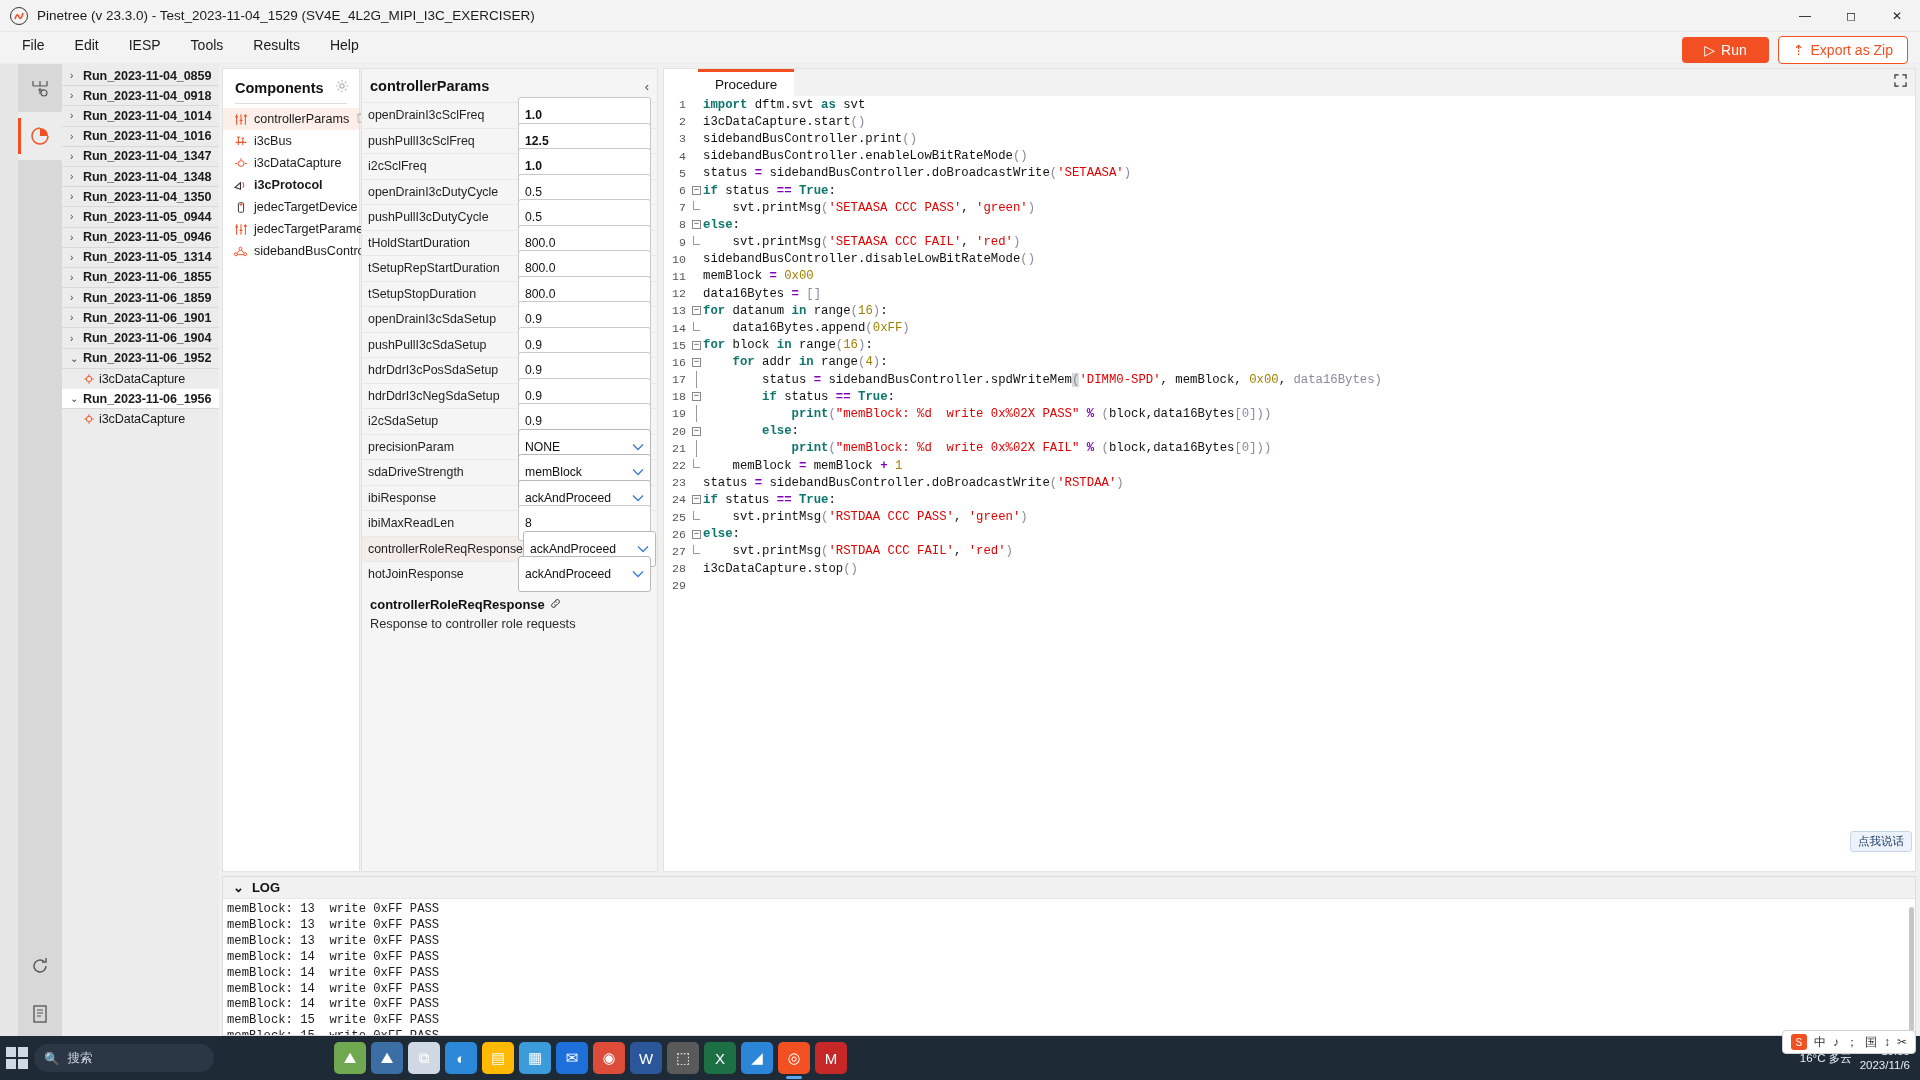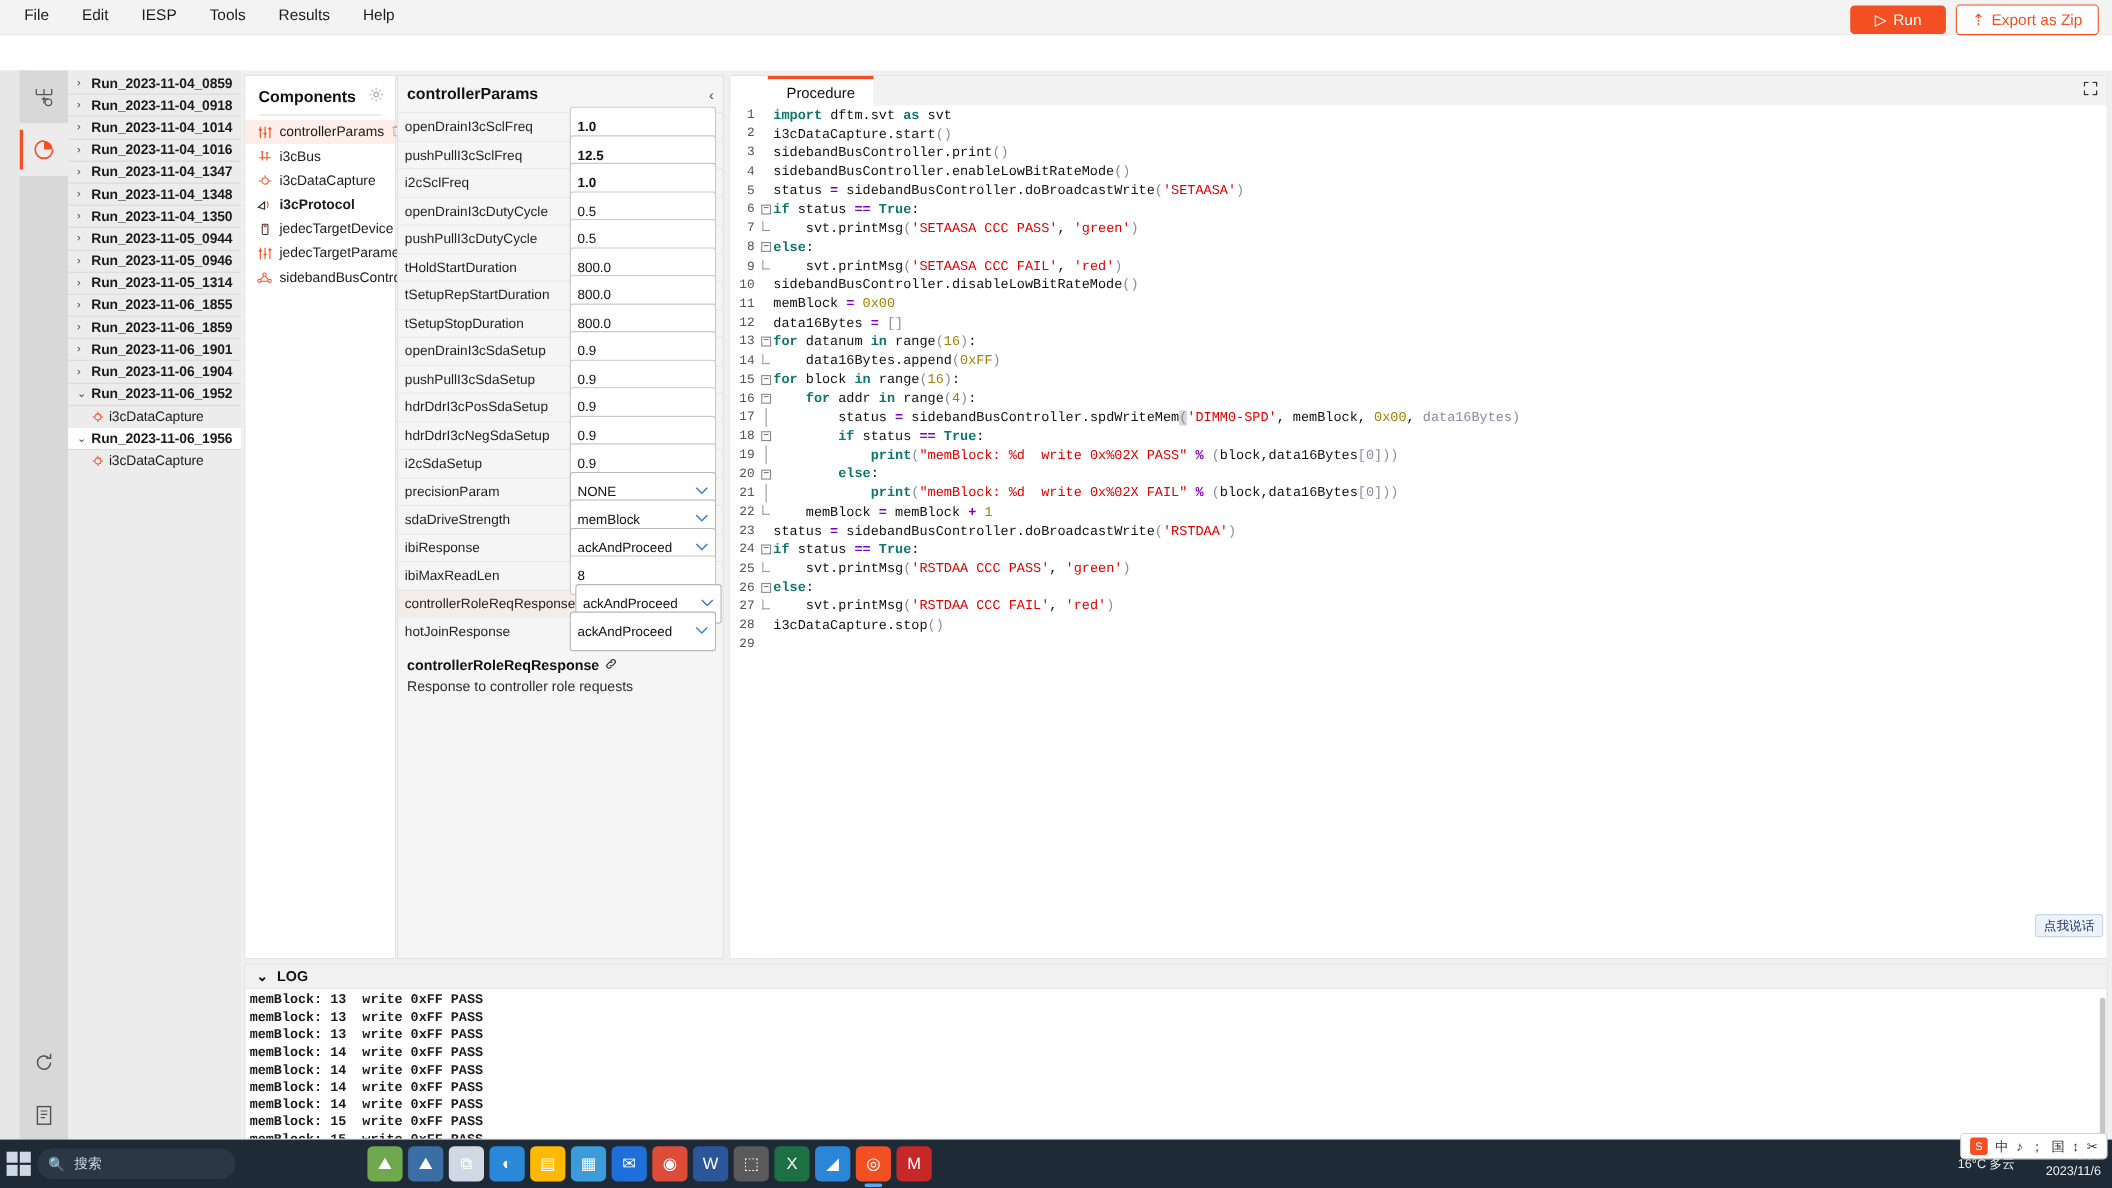--- a/index.html
+++ b/index.html
@@ -198,21 +198,20 @@
   }
   .log-head {
     height: 22px; background: #f1f1f1; display: flex; align-items: center; gap: 8px;
     padding-left: 10px; font-size: 13px; font-weight: bold; color: #111;
     border-bottom: 1px solid #e6e6e6;
   }
   .log-body {
     font-family: "Liberation Mono", monospace; font-size: 12.2px; color: #1b1b1b;
     padding: 3px 0 0 4px; line-height: 15.9px; white-space: pre; overflow: hidden;
     height: 136px;
-    font-weight: bold;
   }
 
   
   .statusbar {
     position: absolute; left: 0; right: 0; bottom: 22px; height: 20px;
     background: #ededed; border-top: 1px solid #dcdcdc;
     font-size: 11.2px; color: #1b1b1b; display: flex; align-items: center;
   }
   .st { position: absolute; white-space: nowrap; display: flex; align-items: center; gap: 5px; }
   .dot-green { width: 7px; height: 7px; border-radius: 50%; background: #28a428; display: inline-block; }
@@ -237,21 +236,21 @@
   .tb-app {
     width: 32px; height: 32px; border-radius: 5px;
     display: flex; align-items: center; justify-content: center;
     font-size: 15px; color: #fff; position: relative;
   }
   .tb-app.act::after {
     content: ""; position: absolute; bottom: -5px; left: 8px; right: 8px; height: 3px;
     background: #5aa9f5; border-radius: 2px;
   }
   .tb-right {
-    margin-left: auto; display: flex; align-items: center; gap: 28px;
+    margin-left: auto; display: flex; align-items: center; gap: 8px;
     padding-right: 10px; color: #e7edf3; font-size: 11.5px;
   }
   .clock { text-align: right; line-height: 14px; font-size: 11.5px; }
 
   
   .ime {
     position: absolute; right: 4px; bottom: 26px; height: 24px;
     background: #fff; border: 1px solid #d0d0d0; border-radius: 4px;
     display: flex; align-items: center; gap: 7px; padding: 0 8px;
     font-size: 12px; color: #333; z-index: 9;
@@ -266,20 +265,33 @@
   .scroll-th {
     position: absolute; right: 1px; top: 30px; width: 5px; height: 150px;
     background: #c6c6c6; border-radius: 3px;
   }
 </style>
 </head>
 <body>
 
 <div class="app">
 
+  <div class="titlebar">
+    <span class="tb-logo">
+      <svg width="12" height="12" viewBox="0 0 12 12">
+          <path d="M2 9 Q4 2 6 7 Q8 11 10 3" stroke="#f25022" stroke-width="1.6" fill="none"></path>
+        </svg>
+    </span>
+    <span class="tb-title">Pinetree (v 23.3.0) - Test_2023-11-04_1529 (SV4E_4L2G_MIPI_I3C_EXERCISER)</span>
+    <div class="win-btns">
+      <div class="win-btn">—</div>
+      <div class="win-btn">◻</div>
+      <div class="win-btn close">✕</div>
+    </div>
+  </div>
 
   <div class="menubar">
     <div class="menu-item">File</div>
     <div class="menu-item">Edit</div>
     <div class="menu-item">IESP</div>
     <div class="menu-item">Tools</div>
     <div class="menu-item">Results</div>
     <div class="menu-item">Help</div>
     <div class="toolbar-right">
       <button class="btn-run">

